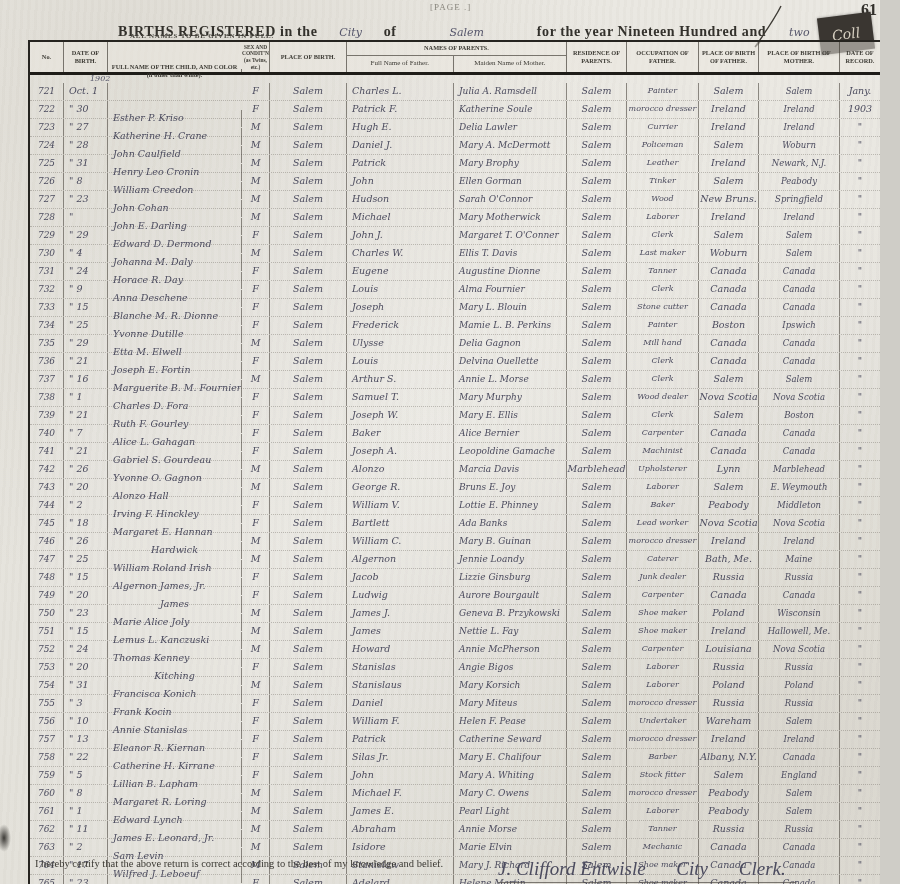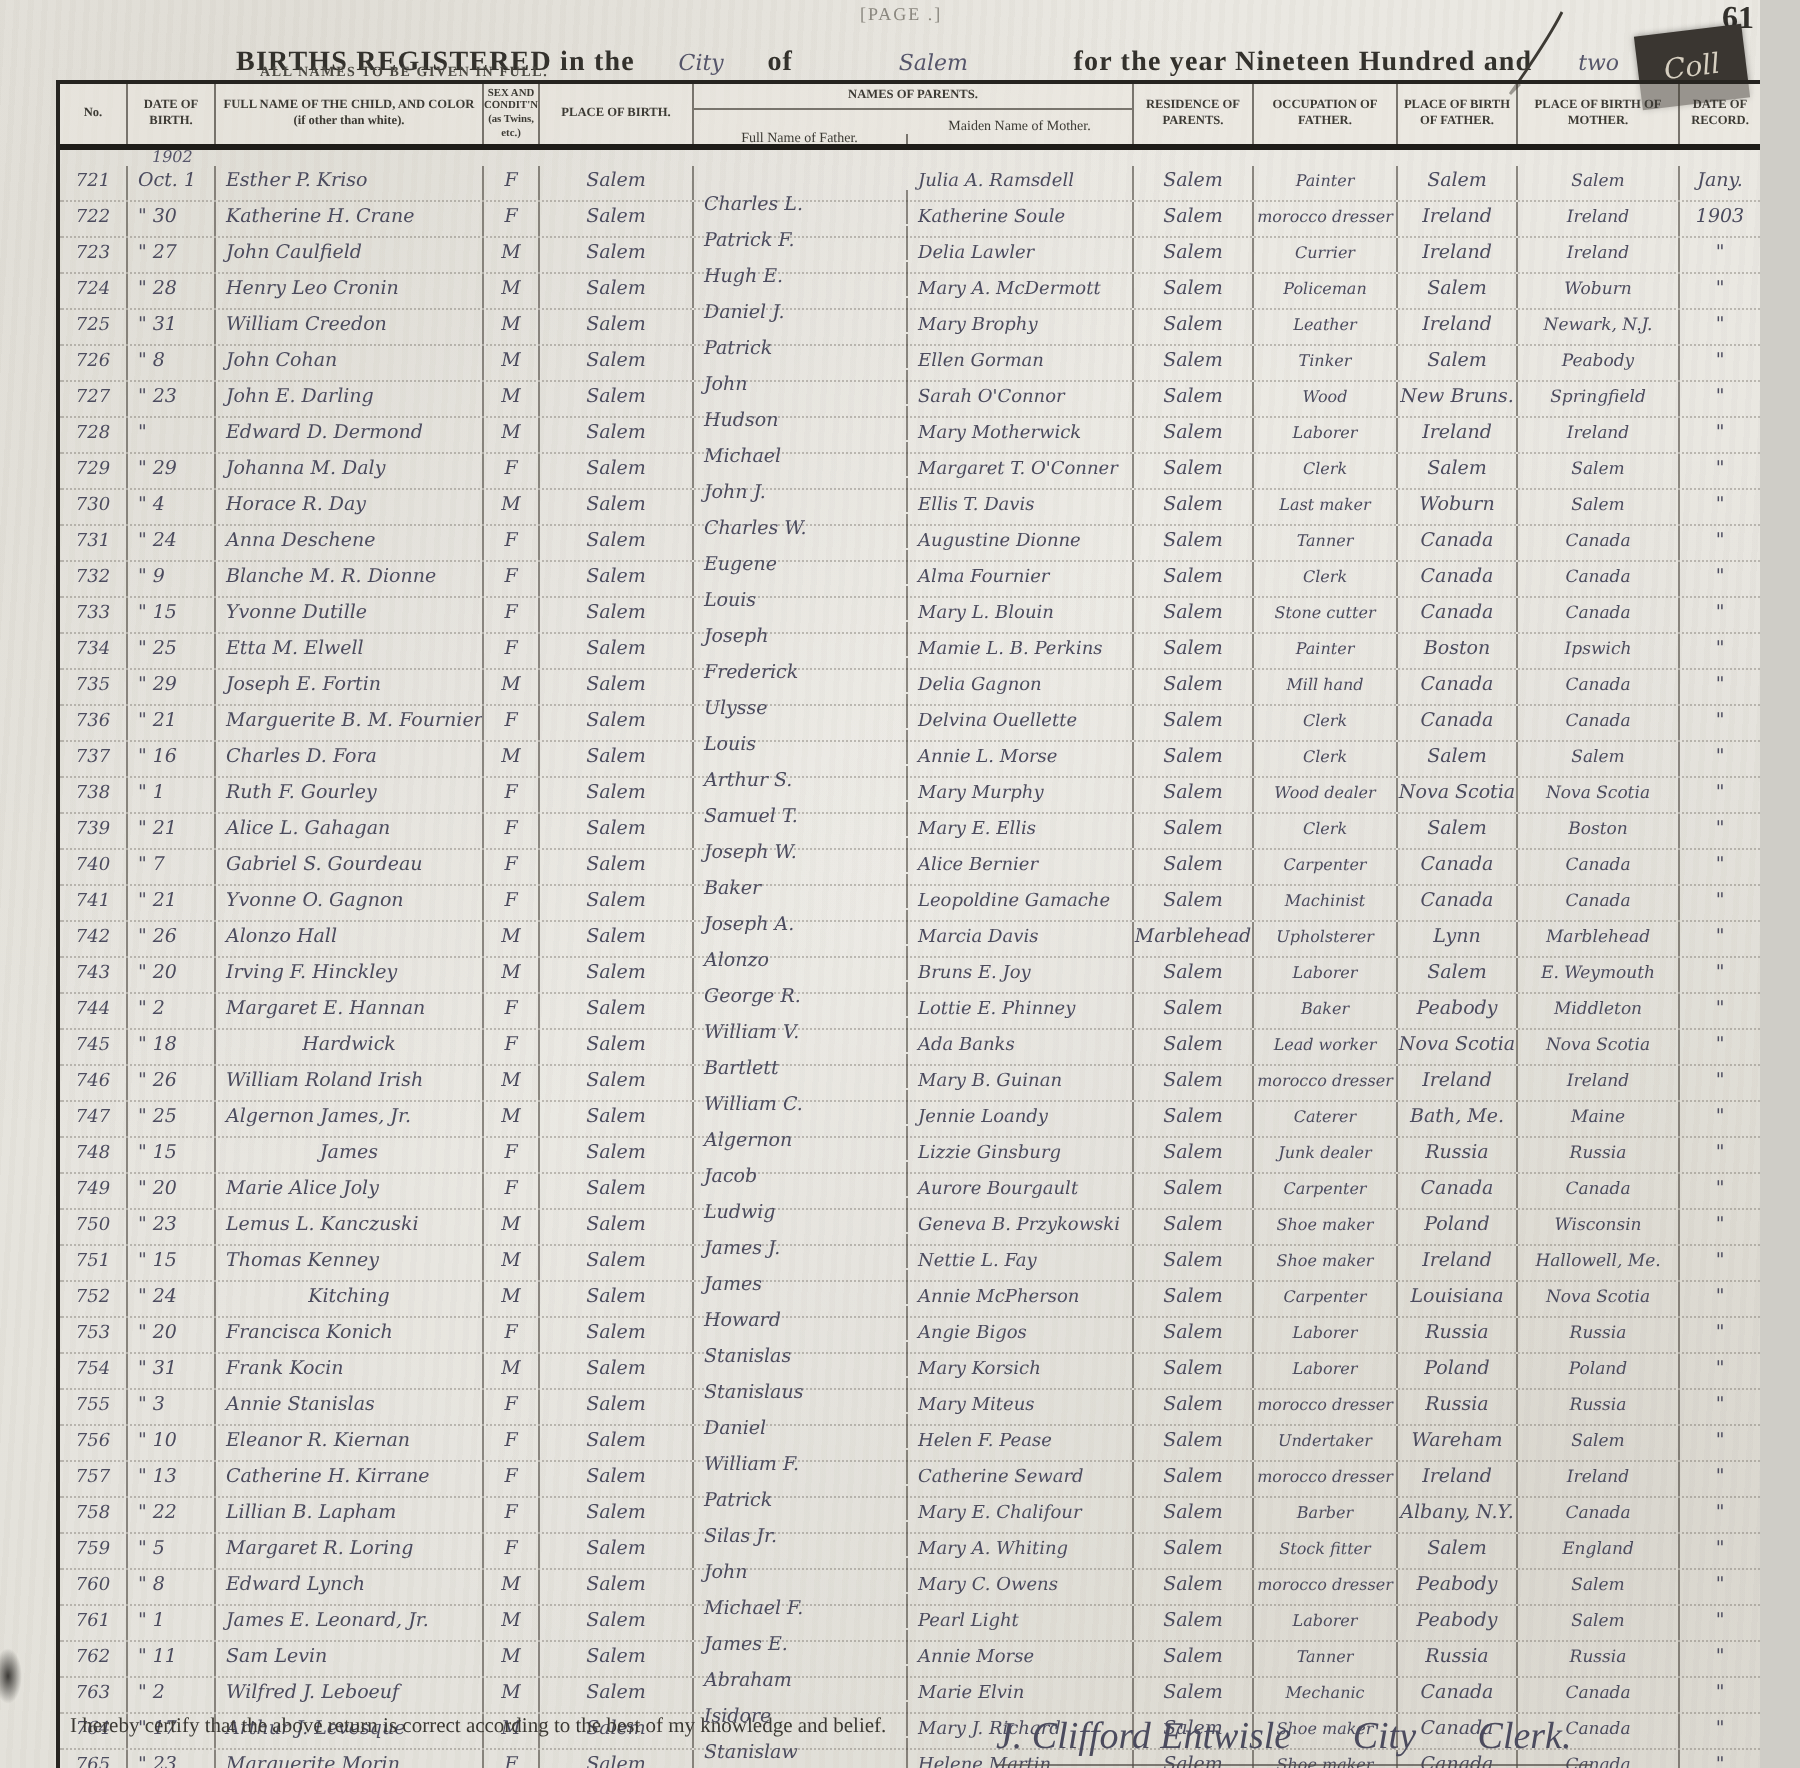--- a/index.html
+++ b/index.html
@@ -31,26 +31,26 @@
   .thead{display:flex;height:30px;border-bottom:3px solid #1e1c18;background:rgba(235,232,224,.5);}
   .hcell{box-sizing:border-box;border-right:1px solid rgba(60,55,48,.65);display:flex;align-items:center;justify-content:center;
          text-align:center;font-size:6.3px;font-weight:bold;line-height:1.25;color:#3c3a34;padding:0 1px;}
   .hcell:last-child{border-right:none;}
   .hsex{font-size:5.4px;}
   .parents{flex-direction:column;padding:0;}
   .ptop{width:100%;height:13px;border-bottom:1px solid rgba(60,55,48,.65);display:flex;align-items:center;justify-content:center;}
   .psub{display:flex;width:100%;height:17px;font-weight:normal;font-size:7px;}
   .psub div{box-sizing:border-box;display:flex;align-items:center;justify-content:center;}
   .psub .pf{border-right:1px solid rgba(60,55,48,.65);}
-  .w-no{width:34px;} .w-date{width:44px;} .w-name{width:134px;} .w-sex{width:28px;}
-  .w-pob{width:77px;} .w-father{width:107px;margin-top:12px;} .w-mother{width:113px;} .w-res{width:60px;}
+  .w-no{width:34px;} .w-date{width:44px;} .w-name{width:134px;margin-top:27px;} .w-sex{width:28px;}
+  .w-pob{width:77px;} .w-father{width:107px;} .w-mother{width:113px;} .w-res{width:60px;}
   .w-occ{width:72px;} .w-pf{width:60px;} .w-pm{width:81px;} .w-rec{width:40px;}
   .w-parents{width:220px;}
   .tbody{position:relative;padding-top:8px;}
-  .year-note{position:absolute;top:-1px;left:46px;font-size:8px;}
+  .year-note{position:absolute;top:-1px;left:60px;font-size:8px;}
   .row{display:flex;height:17px;border-bottom:1px dotted rgba(110,104,96,.38);justify-content:flex-end;}
   .cell{box-sizing:border-box;border-right:1px solid rgba(60,55,48,.55);height:17px;line-height:16px;
         overflow:hidden;white-space:nowrap;font-family:"DejaVu Serif", serif;font-style:italic;
         font-size:9.5px;color:#4b4b5e;position:relative;}
   .cell:last-child{border-right:none;}
   .ac{text-align:center;} .al{text-align:left;padding-left:5px;}
   .ctr{text-align:center;padding-left:0;}
   .c-no{font-size:9px;} .c-occ{font-size:8px;} .c-pm{font-size:8.5px;} .c-mother{font-size:9px;}
   .note{position:absolute;top:-7px;left:12px;font-size:7.5px;color:#3a3a48;transform:rotate(-2deg);line-height:8px;}
   

